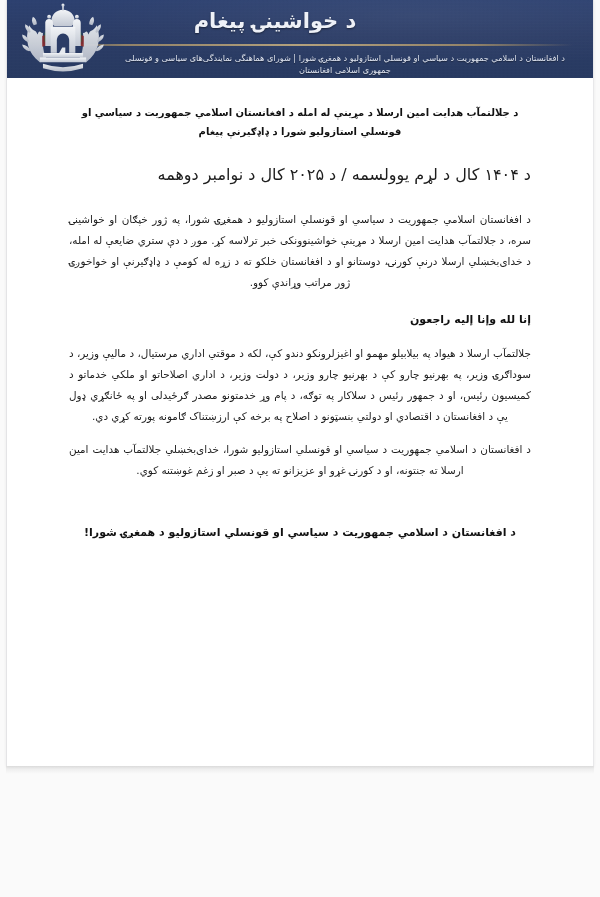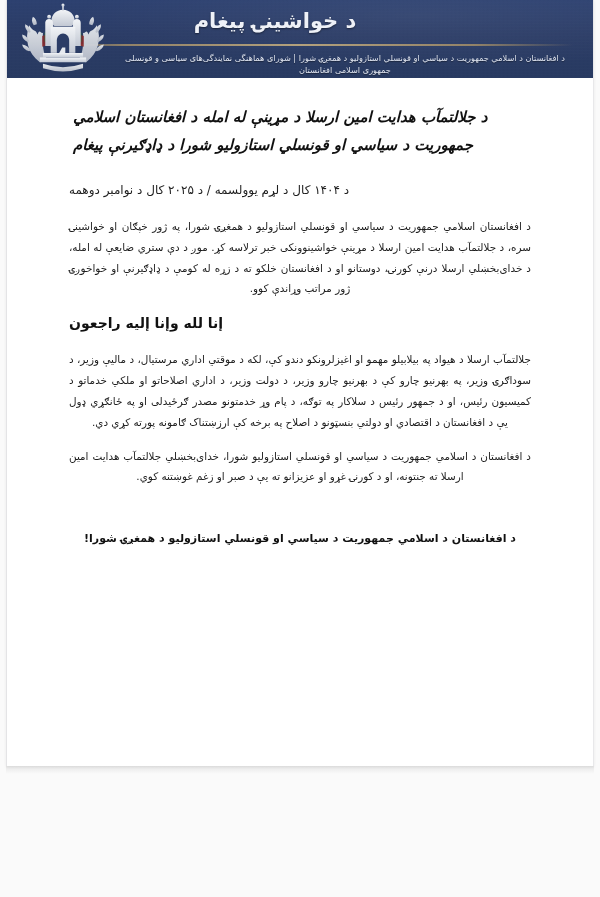--- a/index.html
+++ b/index.html
@@ -101,53 +101,52 @@
   .emblem-wrap svg { display: block; width: 100%; height: 100%; }
 
   
   .doc-body {
     padding: 26px 62px 40px 62px;
     direction: rtl;
     color: #1b1b1b;
   }
 
   .doc-title {
-    font-size: 15px;
+    font-size: 10px;
     font-weight: bold;
     line-height: 1.85;
-    text-align: left;
+    text-align: center;
     margin: 0 0 0 0;
     color: #111;
     padding: 0 4px;
-    font-style: italic;
   }
 
   .doc-date {
     margin-top: 20px;
-    font-size: 12px;
+    font-size: 16px;
     line-height: 1.7;
-    text-align: left;
+    text-align: right;
     color: #1d1d1d;
   }
 
   .para {
     margin-top: 13px;
     font-size: 10.4px;
     line-height: 2.0;
     text-align: justify;
     text-align-last: center;
     color: #1c1c1c;
   }
-  .para.first { margin-top: 16px; }
+  .para.first { margin-top: 21px; }
 
   .verse {
-    margin-top: 12px;
-    font-size: 14px;
-    font-weight: bold;
-    text-align: left;
+    margin-top: 18px;
+    font-size: 11px;
+    font-weight: bold;
+    text-align: right;
     color: #111;
     line-height: 1.8;
   }
 
   .signature {
     margin-top: 42px;
     font-size: 11px;
     font-weight: bold;
     text-align: center;
     color: #111;

